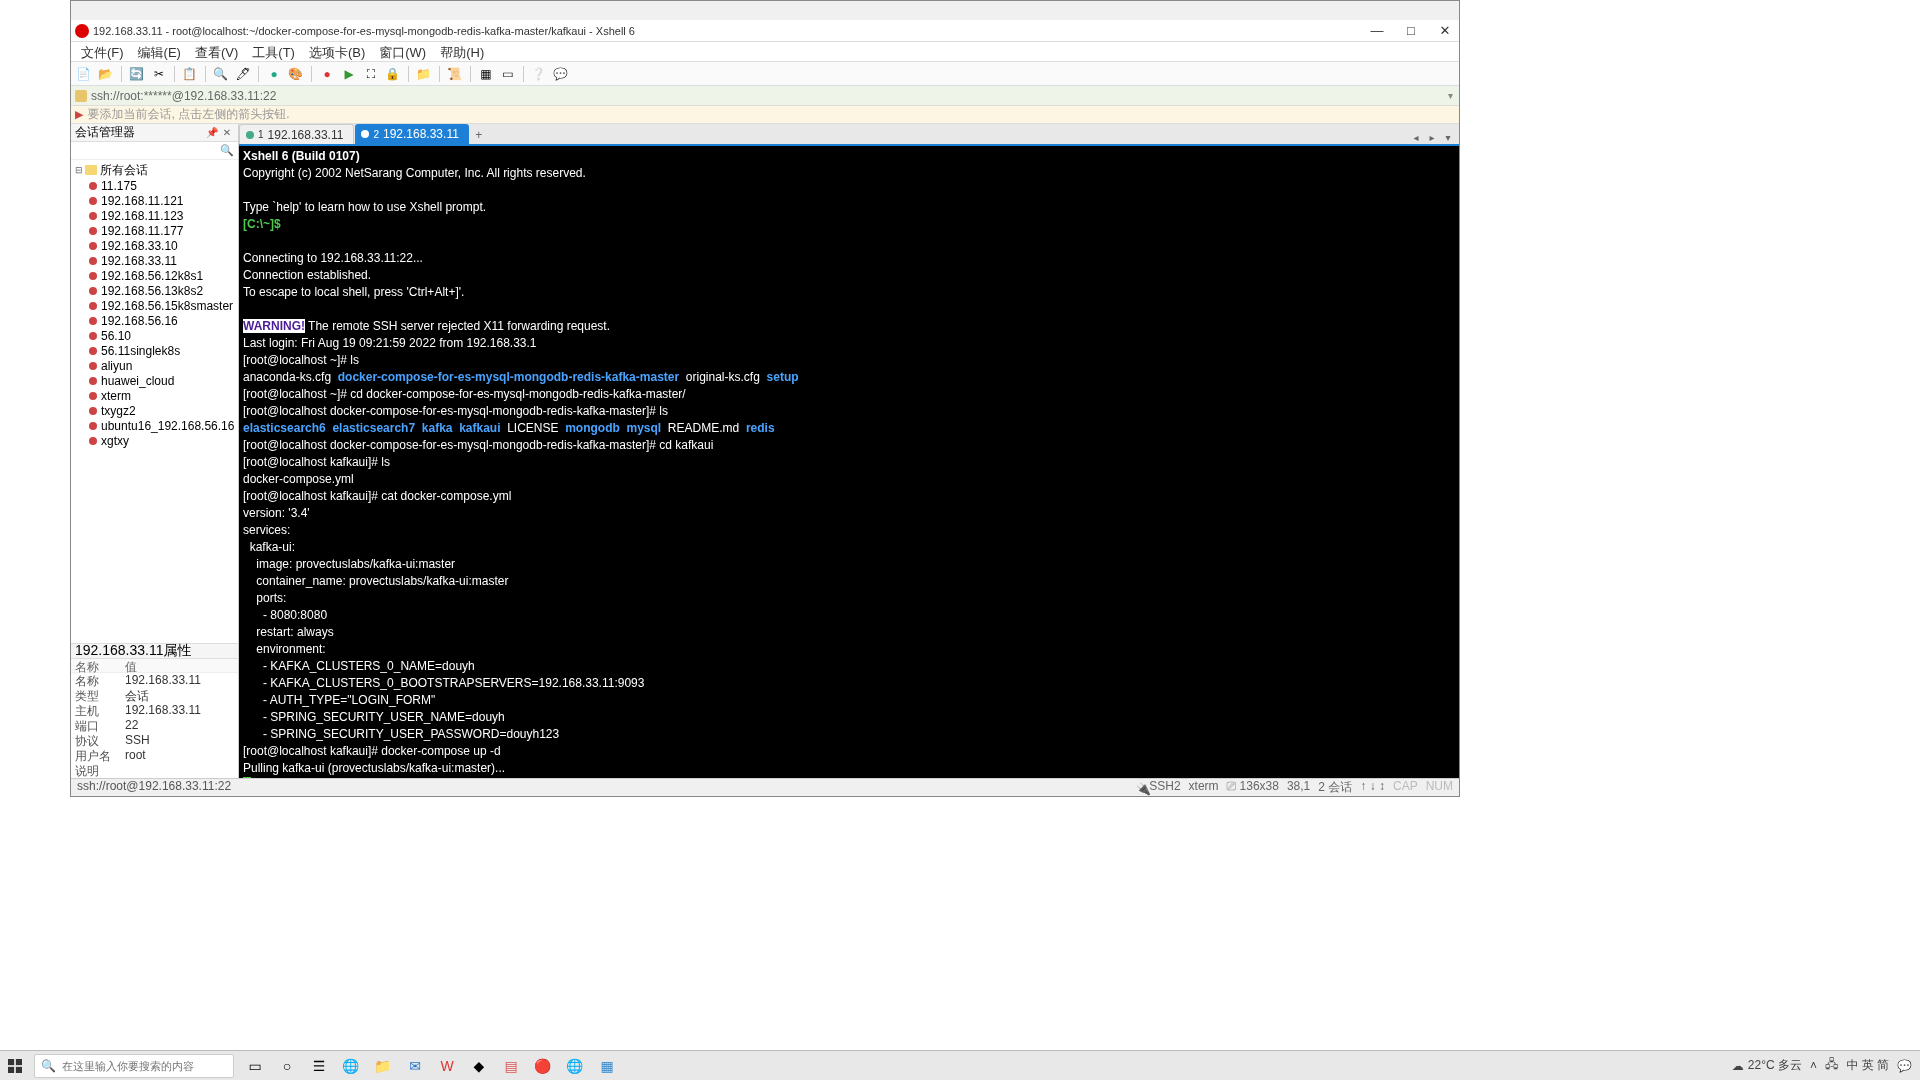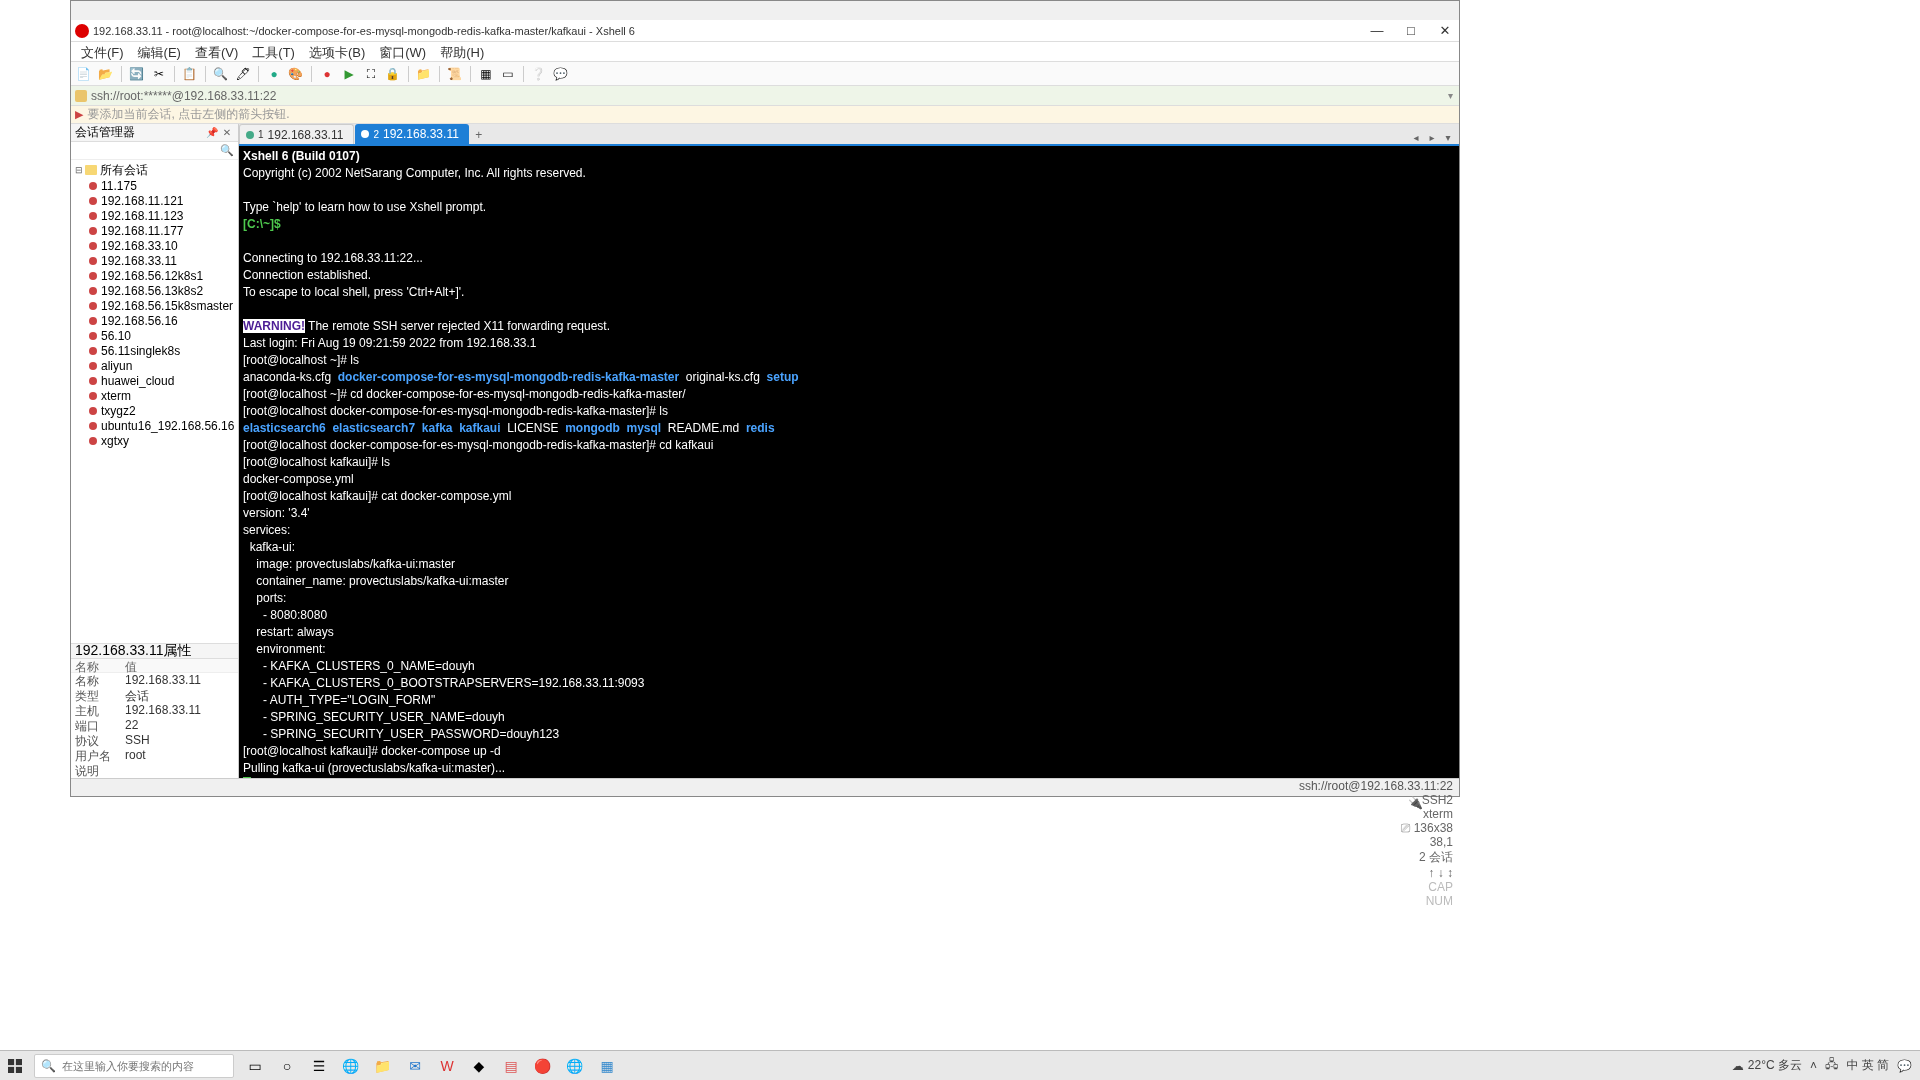--- a/index.html
+++ b/index.html
@@ -47,21 +47,21 @@
 .tab-active { background: #1e7fd6; color: #fff; }
 .tab-num { font-size: 10px; }
 .tab-dot { width: 8px; height: 8px; border-radius: 50%; display: inline-block; }
 .tab-add { width: 18px; height: 18px; display: flex; align-items: center; justify-content: center; font-size: 12px; color: #666; cursor: pointer; }
 .tab-right { margin-left: auto; display: flex; gap: 2px; padding-right: 4px; }
 .terminal { flex: 1; background: #000; color: #fff; font-family: Consolas, "Courier New", monospace; font-size: 14px; line-height: 17px; padding: 2px 4px; white-space: pre; overflow: hidden; word-wrap: normal; }
 .c-green { color: #4ec94e; font-weight: bold; }
 .c-blue { color: #4aa3ff; font-weight: bold; }
 .c-warn { background: #fff; color: #4c1d95; font-weight: bold; }
 .cursor { display: inline-block; width: 8px; height: 15px; background: #4ec94e; }
-.window-status { height: 18px; background: #f0f0f0; border-top: 1px solid #ccc; display: flex; align-items: flex-end; padding: 0 6px; font-size: 11px; color: #555; flex-direction: column; }
+.window-status { height: 18px; background: #f0f0f0; border-top: 1px solid #ccc; display: flex; align-items: flex-start; padding: 0 6px; font-size: 11px; color: #555; }
 .status-left { flex: 1; }
 .status-seg { margin-left: 8px; color: #666; }
 .status-icon { display:inline-block; width:10px; height:10px; vertical-align:middle; }
 .taskbar { position: fixed; bottom: 0; left: 0; right: 0; height: 30px; background: #e8e8e8; border-top: 1px solid #bbb; display: flex; align-items: center; }
 .start { width: 30px; height: 30px; display: flex; align-items: center; justify-content: center; font-size: 14px; cursor: pointer; }
 .start svg { width:14px; height:14px; }
 .search-box { display: flex; align-items: center; width: 200px; height: 24px; background: #fff; border: 1px solid #ccc; border-radius: 2px; margin-left: 4px; padding: 0 6px; gap: 6px; }
 .search-box input { border: none; outline: none; flex: 1; font-size: 11px; color: #888; background: transparent; }
 .task-icons { display: flex; margin-left: 6px; gap: 2px; }
 .task-ico { width: 30px; height: 30px; display: flex; align-items: center; justify-content: center; font-size: 14px; cursor: pointer; }

